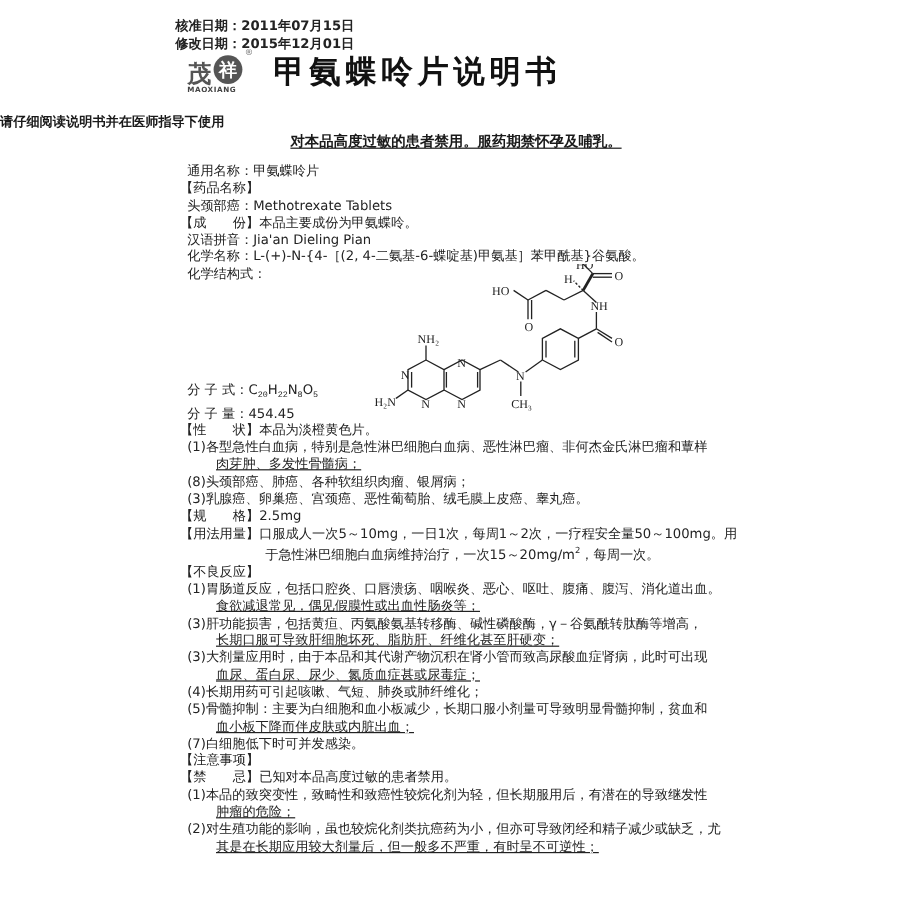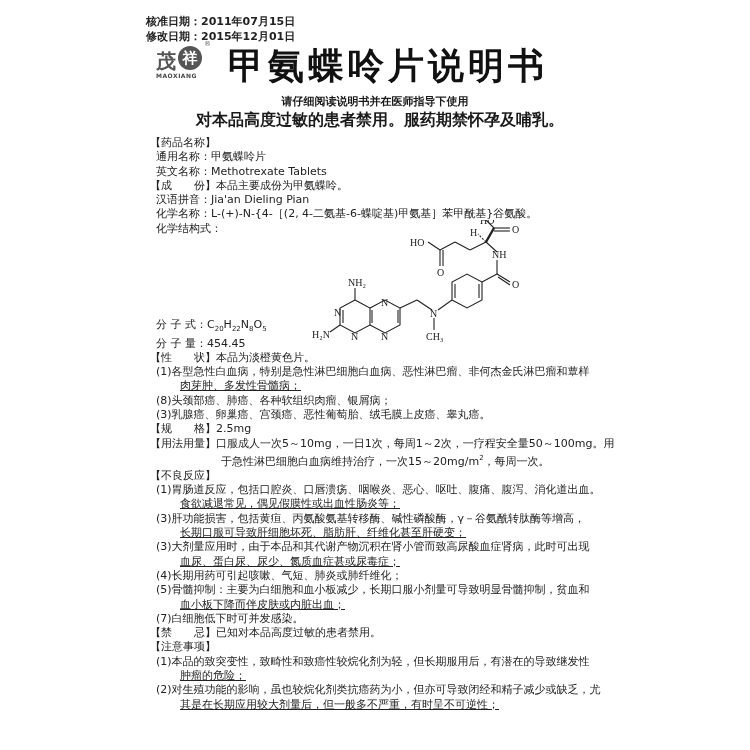--- a/index.html
+++ b/index.html
@@ -11,29 +11,29 @@
     position: relative;
   }
   .page { position: absolute; left: 0; top: 0; width: 750px; height: 750px; }
   .dates { position: absolute; left: 146px; top: 14px; font-size: 11px; line-height: 15px; font-weight: bold; color: #222; }
   .dates div { white-space: nowrap; }
   .logo { position: absolute; left: 156px; top: 46px; width: 70px; height: 34px; }
   .logo .mao { position: absolute; left: 0; top: 2px; font-size: 20px; font-weight: bold; color: #555; font-family: "DejaVu Serif", serif; }
   .logo .circle { position: absolute; left: 22px; top: 0; width: 24px; height: 24px; border-radius: 50%; background: #555; color: #fff; font-size: 15px; font-weight: bold; text-align: center; line-height: 24px; }
   .logo .reg { position: absolute; left: 48px; top: -6px; font-size: 7px; color: #666; }
   .logo .latin { position: absolute; left: 0; top: 26px; font-size: 6px; font-weight: bold; letter-spacing: 0.5px; color: #444; }
-  .title { position: absolute; left: 228px; top: 42px; font-family: "DejaVu Serif", serif; font-weight: bold; font-size: 36px; letter-spacing: 4px; color: #111; white-space: nowrap; }
-  .sub1 { position: absolute; left: 0; width: 750px; top: 94px; text-align: center; font-size: 11px; font-weight: bold; }
-  .sub2 { position: absolute; left: 0; width: 750px; top: 110px; text-align: center; font-size: 16px; font-weight: bold; padding-left: 10px; box-sizing: border-box; }
+  .title { position: absolute; left: 228px; top: 42px; font-family: "DejaVu Serif", serif; font-weight: bold; font-size: 26px; letter-spacing: 4px; color: #111; white-space: nowrap; }
+  .sub1 { position: absolute; left: 0; width: 750px; top: 94px; font-size: 11px; font-weight: bold; }
+  .sub2 { position: absolute; left: 0; width: 750px; top: 110px; text-align: center; font-size: 12px; font-weight: bold; padding-left: 10px; box-sizing: border-box; text-decoration: underline; }
   .body { position: absolute; left: 150px; top: 136px; width: 490px; font-size: 11px; line-height: 14.3px; color: #222; }
   .line { white-space: nowrap; }
   .ind1 { padding-left: 6px; }
   .ind2 { padding-left: 30px; text-decoration: underline; }
   .struct { position: absolute; left: 310px; top: 220px; width: 300px; height: 140px; }
-  sub { font-size: 7px; }
+  sub { font-size: 7px; font-family: Liberation Mono, monospace; }
   sup { font-size: 7px; }
 </style>
 </head>
 <body>
 
 <div class="page">
 
   <div class="dates">
     <div><span>核准日期：</span><span>2011年07月15日</span></div>
     <div><span>修改日期：</span><span>2015年12月01日</span></div>
@@ -44,23 +44,23 @@
     <span class="circle">祥</span>
     <span class="reg">®</span>
     <span class="latin">MAOXIANG</span>
   </div>
 
   <div class="title">甲氨蝶呤片说明书</div>
   <div class="sub1">请仔细阅读说明书并在医师指导下使用</div>
   <div class="sub2">对本品高度过敏的患者禁用。服药期禁怀孕及哺乳。</div>
 
   <div class="body">
+    <div class="line ind1"><span>通用名称：</span><span>甲氨蝶呤片</span></div>
     <div class="line">【药品名称】</div>
-    <div class="line ind1"><span>通用名称：</span><span>甲氨蝶呤片</span></div>
-    <div class="line ind1"><span>英文名称：</span><span>Methotrexate Tablets</span></div>
+    <div class="line ind1"><span>头颈部癌：</span><span>Methotrexate Tablets</span></div>
     <div class="line"><span>【成　　份】</span><span>本品主要成份为甲氨蝶呤。</span></div>
     <div class="line ind1"><span>汉语拼音：</span><span>Jia'an Dieling Pian</span></div>
     <div class="line ind1"><span>化学名称：</span><span>L-(+)-N-{4-［(2, 4-二氨基-6-蝶啶基)甲氨基］苯甲酰基}谷氨酸。</span></div>
     <div class="line ind1">化学结构式：</div>
     <div style="height:82px"></div>
     <div class="line ind1"><span>分 子 式：</span><span>C</span><sub>20</sub><span>H</span><sub>22</sub><span>N</span><sub>8</sub><span>O</span><sub>5</sub></div>
     <div class="line ind1"><span>分 子 量：</span><span>454.45</span></div>
     <div class="line"><span>【性　　状】</span><span>本品为淡橙黄色片。</span></div>
     <div class="line ind1">(1)各型急性白血病，特别是急性淋巴细胞白血病、恶性淋巴瘤、非何杰金氏淋巴瘤和蕈样</div>
     <div class="line ind2">肉芽肿、多发性骨髓病；</div>
@@ -73,22 +73,22 @@
     <div class="line ind1">(1)胃肠道反应，包括口腔炎、口唇溃疡、咽喉炎、恶心、呕吐、腹痛、腹泻、消化道出血。</div>
     <div class="line ind2">食欲减退常见，偶见假膜性或出血性肠炎等；</div>
     <div class="line ind1">(3)肝功能损害，包括黄疸、丙氨酸氨基转移酶、碱性磷酸酶，γ－谷氨酰转肽酶等增高，</div>
     <div class="line ind2">长期口服可导致肝细胞坏死、脂肪肝、纤维化甚至肝硬变；</div>
     <div class="line ind1">(3)大剂量应用时，由于本品和其代谢产物沉积在肾小管而致高尿酸血症肾病，此时可出现</div>
     <div class="line ind2">血尿、蛋白尿、尿少、氮质血症甚或尿毒症；</div>
     <div class="line ind1">(4)长期用药可引起咳嗽、气短、肺炎或肺纤维化；</div>
     <div class="line ind1">(5)骨髓抑制：主要为白细胞和血小板减少，长期口服小剂量可导致明显骨髓抑制，贫血和</div>
     <div class="line ind2">血小板下降而伴皮肤或内脏出血；</div>
     <div class="line ind1">(7)白细胞低下时可并发感染。</div>
+    <div class="line">【注意事项】</div>
     <div class="line"><span>【禁　　忌】</span><span>已知对本品高度过敏的患者禁用。</span></div>
-    <div class="line">【注意事项】</div>
     <div class="line ind1">(1)本品的致突变性，致畸性和致癌性较烷化剂为轻，但长期服用后，有潜在的导致继发性</div>
     <div class="line ind2">肿瘤的危险；</div>
     <div class="line ind1">(2)对生殖功能的影响，虽也较烷化剂类抗癌药为小，但亦可导致闭经和精子减少或缺乏，尤</div>
     <div class="line ind2">其是在长期应用较大剂量后，但一般多不严重，有时呈不可逆性；</div>
   </div>
 
   <svg class="struct" viewBox="0 0 300 140" width="300" height="140" style="font-family:'Liberation Serif',serif;font-size:10px;">
     <g stroke="#222" stroke-width="1.1" fill="none">
 
       <polyline points="45,80 60,88 60,105 45,113 30,105 30,88 45,80"></polyline>

